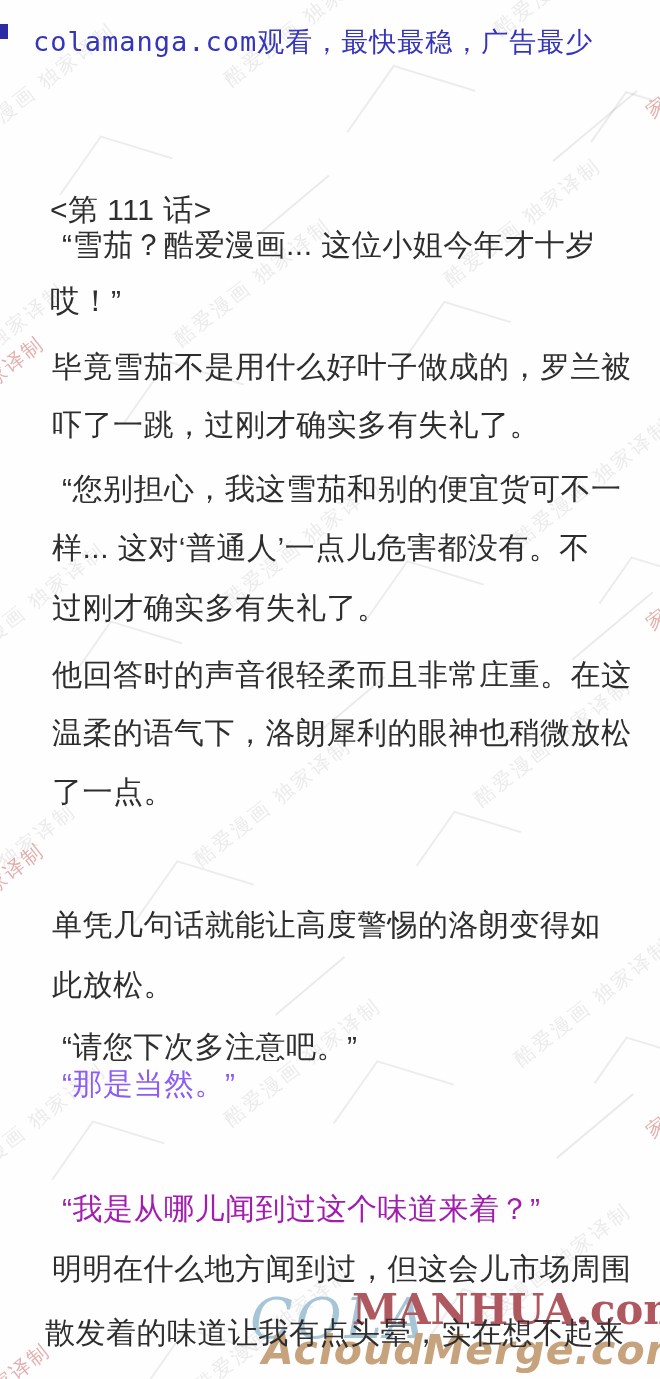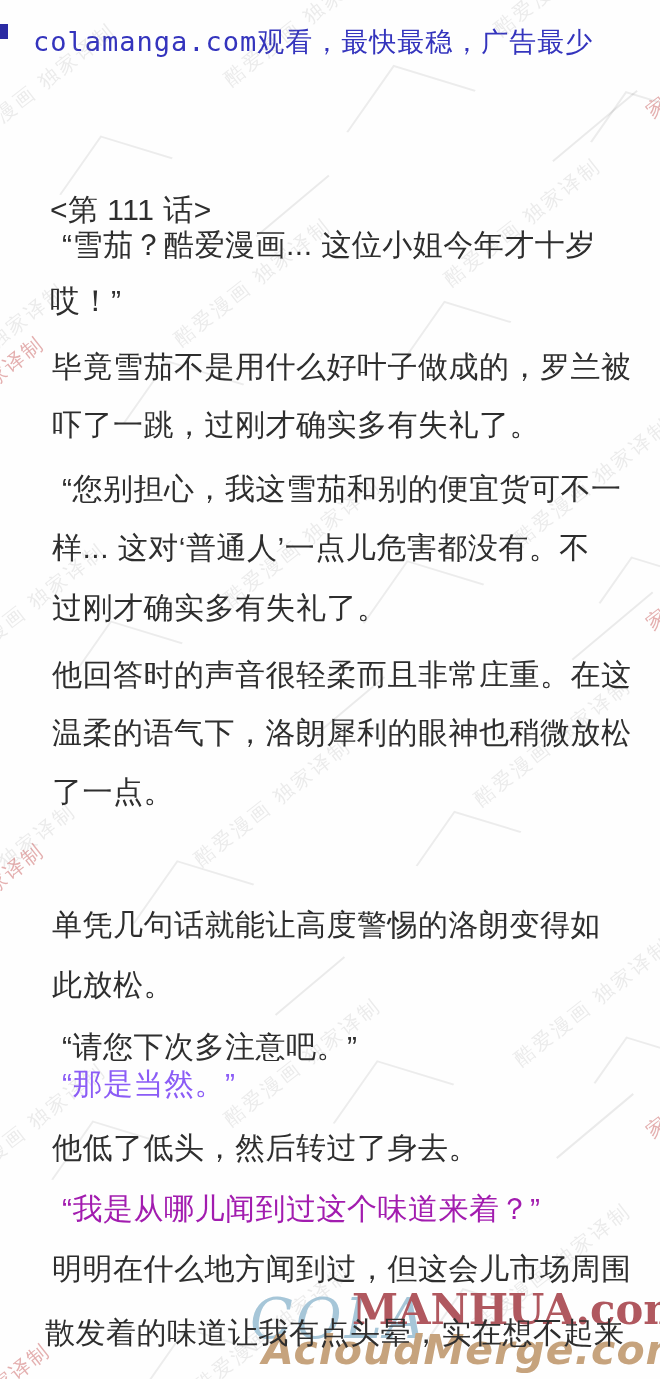--- a/index.html
+++ b/index.html
@@ -128,21 +128,20 @@
       <div class="line" style="left: 62px; top: 474px; color: rgb(46, 46, 46);">“您别担心，我这雪茄和别的便宜货可不一</div>
       <div class="line" style="left: 52px; top: 533px; color: rgb(46, 46, 46);">样... 这对‘普通人’一点儿危害都没有。不</div>
       <div class="line" style="left: 52px; top: 593px; color: rgb(46, 46, 46);">过刚才确实多有失礼了。</div>
       <div class="line" style="left: 52px; top: 660px; color: rgb(46, 46, 46);">他回答时的声音很轻柔而且非常庄重。在这</div>
       <div class="line" style="left: 52px; top: 718px; color: rgb(46, 46, 46);">温柔的语气下，洛朗犀利的眼神也稍微放松</div>
       <div class="line" style="left: 52px; top: 777px; color: rgb(46, 46, 46);">了一点。</div>
       <div class="line" style="left: 52px; top: 910px; color: rgb(46, 46, 46);">单凭几句话就能让高度警惕的洛朗变得如</div>
       <div class="line" style="left: 52px; top: 970px; color: rgb(46, 46, 46);">此放松。</div>
       <div class="line" style="left: 62px; top: 1032px; color: rgb(46, 46, 46);">“请您下次多注意吧。”</div>
       <div class="line" style="left: 62px; top: 1069px; color: #8b5cf6;">“那是当然。”</div>
-      <div class="line" style="left: 52px; top: 1133px; color: rgb(46, 46, 46);">他低了低头，然后转过了身去。</div>
       <div class="line" style="left: 62px; top: 1194px; color: #a21caf;">“我是从哪儿闻到过这个味道来着？”</div>
       <div class="line" style="left: 52px; top: 1254px; color: rgb(46, 46, 46);">明明在什么地方闻到过，但这会儿市场周围</div>
       <div class="line" style="left: 45px; top: 1318px; color: rgb(46, 46, 46);">散发着的味道让我有点头晕，实在想不起来</div>
     </div>
 
   <div class="wm-brand wm-cola" style="color: rgb(166, 198, 216);">COLA</div>
   <div class="wm-brand wm-manhua" style="color: rgb(176, 88, 95);">MANHUA.com</div>
   <div class="wm-brand wm-acloud" style="color: rgb(198, 163, 125);">AcloudMerge.com</div>
 </div>
 

